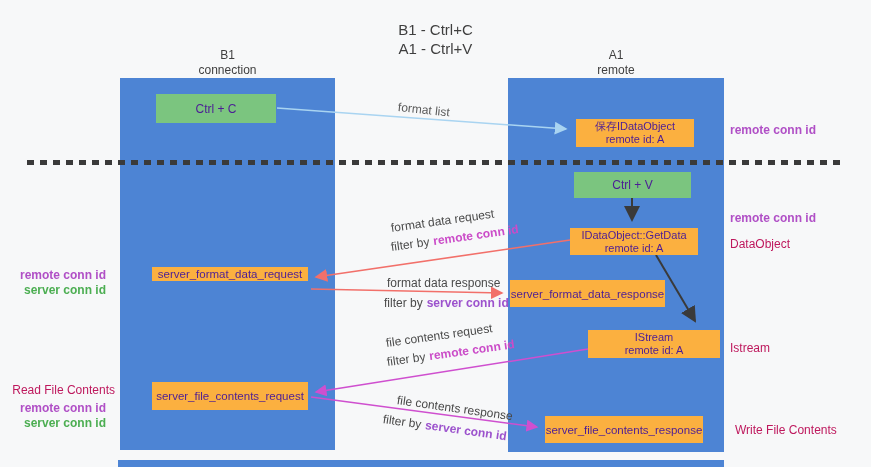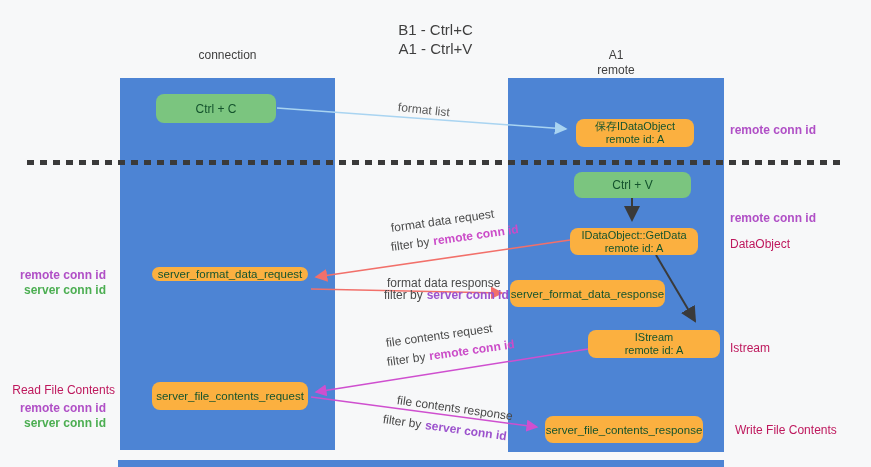--- a/index.html
+++ b/index.html
@@ -21,21 +21,21 @@
 
   .title { position:absolute; left:0; top:20px; width:871px; text-align:center;
            font-size:15px; line-height:19px; color:#3f3f3f; z-index:4; }
   .lane-header { position:absolute; top:48px; text-align:center;
                  font-size:12px; line-height:15px; color:#3f3f3f; z-index:4; }
   .lane-header.left  { left:120px; width:215px; }
   .lane-header.right { left:508px; width:216px; }
 
   .box { position:absolute; z-index:5; display:flex; flex-direction:column;
          align-items:center; justify-content:center; text-align:center;
-         color:#14532d;border-radius:8px; }
+         color:#4c1d95; }
   .box.green  { background:#7bc57f; font-size:12px; }
   .box.orange { background:#fbb040; font-size:11.5px; }
   .box .l2 { font-size:11px; line-height:13px; }
   .box .l1 { font-size:11px; line-height:13px; }
 
   .b-ctrl-c   { left:156px; top:94px;  width:120px; height:29px; }
   .b-save     { left:576px; top:119px; width:118px; height:28px; }
   .b-ctrl-v   { left:574px; top:172px; width:117px; height:26px; }
   .b-getdata  { left:570px; top:228px; width:128px; height:27px; }
   .b-sfdreq   { left:152px; top:267px; width:156px; height:14px; }
@@ -45,21 +45,21 @@
   .b-sfcresp  { left:545px; top:416px; width:158px; height:27px; }
 
   svg.arrows { position:absolute; left:0; top:0; z-index:4; pointer-events:none; }
 
   .arrow-label { position:absolute; z-index:6; white-space:nowrap;
                  font-size:12px; color:#4a4a4a; transform-origin:left center; }
   .al-format-list   { left:398px; top:100px; transform:rotate(6deg); color:#5a5a5a; }
   .al-fdreq         { left:391px; top:221px; transform:rotate(-8deg); }
   .al-fdreq-filter  { left:391px; top:240px; transform:rotate(-8deg); }
   .al-fdresp        { left:387px; top:276px; }
-  .al-fdresp-filter { left:384px; top:288px; }
+  .al-fdresp-filter { left:384px; top:296px; }
   .al-fcreq         { left:386px; top:336px; transform:rotate(-8deg); }
   .al-fcreq-filter  { left:387px; top:355px; transform:rotate(-8deg); }
   .al-fcresp        { left:397px; top:393px; transform:rotate(8deg); }
   .al-fcresp-filter { left:383px; top:412px; transform:rotate(8deg); }
 
   .inline-remote { color:#cb4cc8; font-weight:bold; margin-left:4px; }
   .inline-server { color:#9c52cd; font-weight:bold; margin-left:4px; }
 
   .side-label { position:absolute; z-index:6; white-space:nowrap; font-size:12px; }
   .purple-bold { color:#b04fc6; font-weight:bold; }
@@ -88,20 +88,21 @@
   <div class="lane lane-bottom"></div>
 
   <div class="dashed-sep"></div>
 
   <div class="title">
     <div>B1 - Ctrl+C</div>
     <div>A1 - Ctrl+V</div>
   </div>
 
   <div class="lane-header left">
+    <div>B1</div>
     <div>connection</div>
   </div>
   <div class="lane-header right">
     <div>A1</div>
     <div>remote</div>
   </div>
 
   <svg class="arrows" width="871" height="467">
     <defs>
       <marker id="mBlue" markerWidth="9" markerHeight="8" refX="7" refY="4" orient="auto">

